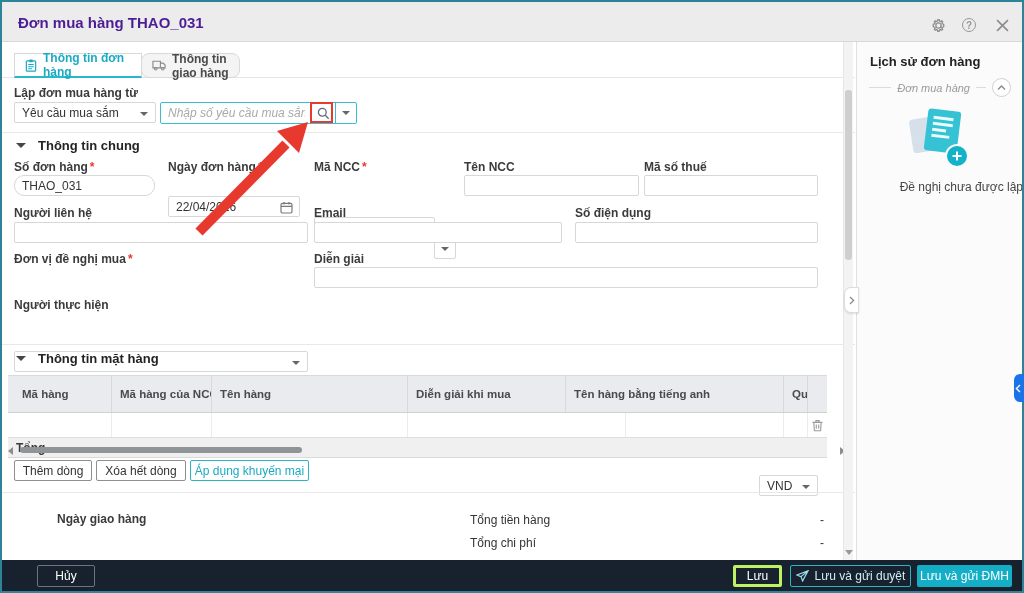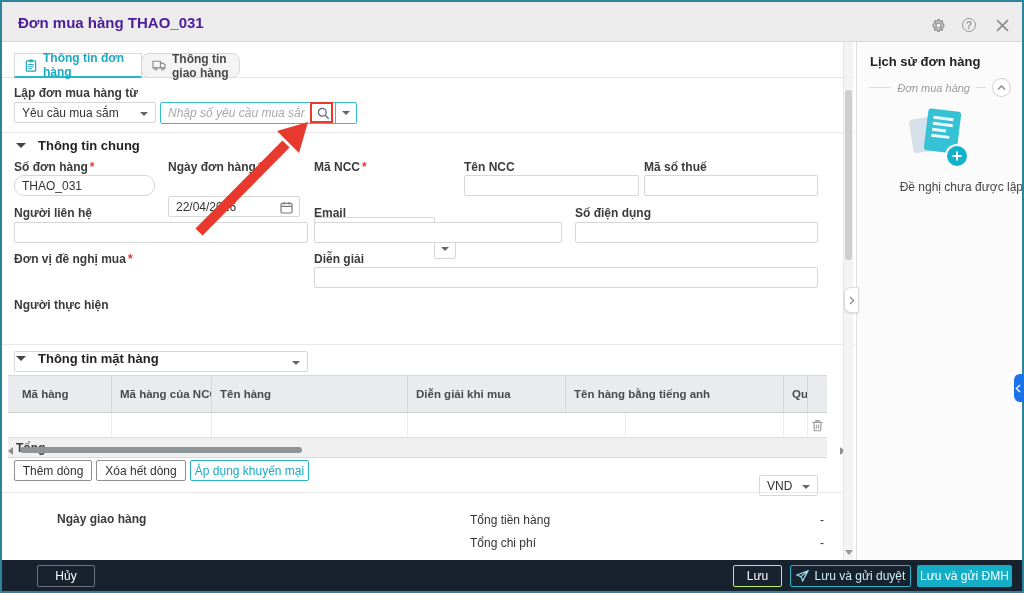--- a/index.html
+++ b/index.html
@@ -265,21 +265,21 @@
   </div>
 
   <div class="abs" style="left:1014px;top:374px;width:10px;height:28px;background:#1a73e8;border-radius:6px 0 0 6px;display:flex;align-items:center;z-index:90;">
     <svg width="6" height="9" viewBox="0 0 6 9" style="margin-left:1px">
         <path fill="none" stroke="#fff" stroke-width="1.4" d="M5 1 1.4 4.5 5 8"></path>
       </svg>
   </div>
 
   <div class="abs bbar">
     <div class="bbtn" style="left:11px;width:58px;border:1px solid #6b7480;margin-left:24px;">Hủy</div>
-    <div class="bbtn" style="left:731px;width:49px;border:1px solid #bef264;">Lưu</div>
+    <div class="bbtn" style="left:731px;width:49px;border:3px solid #bef264;">Lưu</div>
     <div class="bbtn" style="left:788px;width:121px;border:1px solid #29b4c8;color:#cdeef5;">
       <svg width="13" height="12" viewBox="0 0 13 12">
           <path fill="none" stroke="#9fdfec" stroke-width="1.2" d="M12 .8 1 5l4 1.6L6.6 11 12 .8ZM5 6.6l7-5.8"></path>
         </svg>
       <span>Lưu và gửi duyệt</span>
     </div>
     <div class="bbtn" style="left:915px;width:95px;background:#14aec6;">Lưu và gửi ĐMH</div>
   </div>
 
   <div class="abs" style="left:310px;top:102px;width:23px;height:21px;border:2px solid #e8392e;z-index:70;pointer-events:none;"></div>

